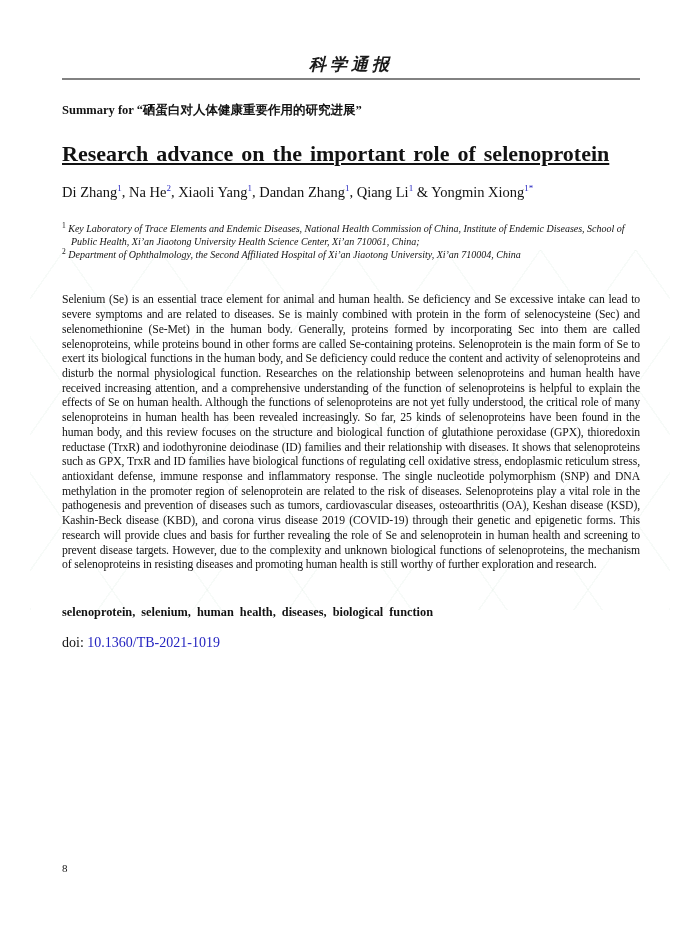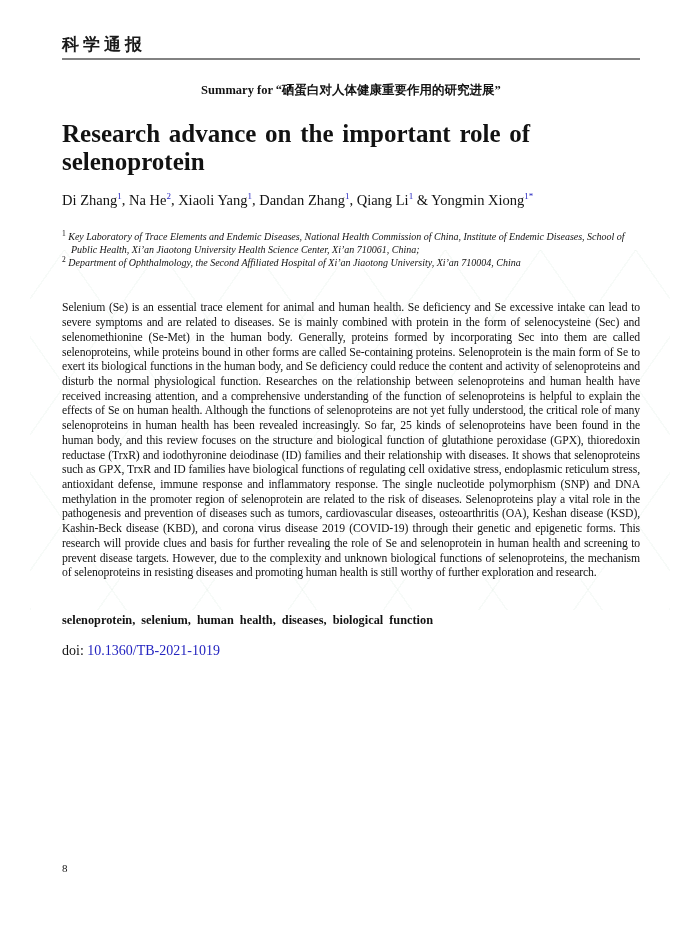--- a/index.html
+++ b/index.html
@@ -27,46 +27,48 @@
     right: 30px;
     top: 250px;
     height: 360px;
     pointer-events: none;
     background:
       repeating-linear-gradient(55deg,  rgba(150,195,160,0.12) 0 1.5px, transparent 1.5px 78px),
       repeating-linear-gradient(-55deg, rgba(150,195,160,0.12) 0 1.5px, transparent 1.5px 78px);
     opacity: 0.6;
   }
   .journal-logo {
-    margin-top: 34px;
+    margin-top: 54px;
     font-size: 17px;
     font-weight: bold;
+    font-style: italic;
     letter-spacing: 4px;
     line-height: 22px;
     color: #1a1a1a;
+    text-align: center;
   }
   .header-rule {
     margin-top: 2px;
     border: none;
     border-top: 2px solid #828282;
     width: 578px;
   }
   .summary-line {
     margin-top: 22px;
     font-size: 12.5px;
     font-weight: bold;
     line-height: 16px;
-    text-align: center;
   }
   .article-title {
     margin-top: 22px;
-    font-size: 25px;
+    font-size: 22px;
     font-weight: bold;
     line-height: 28px;
     word-spacing: 2.5px;
+    text-decoration: underline;
   }
   .authors {
     margin-top: 14px;
     font-size: 14.5px;
     line-height: 21px;
   }
   sup.sup-blue {
     color: #2424c0;
     font-size: 9px;
     line-height: 0;

